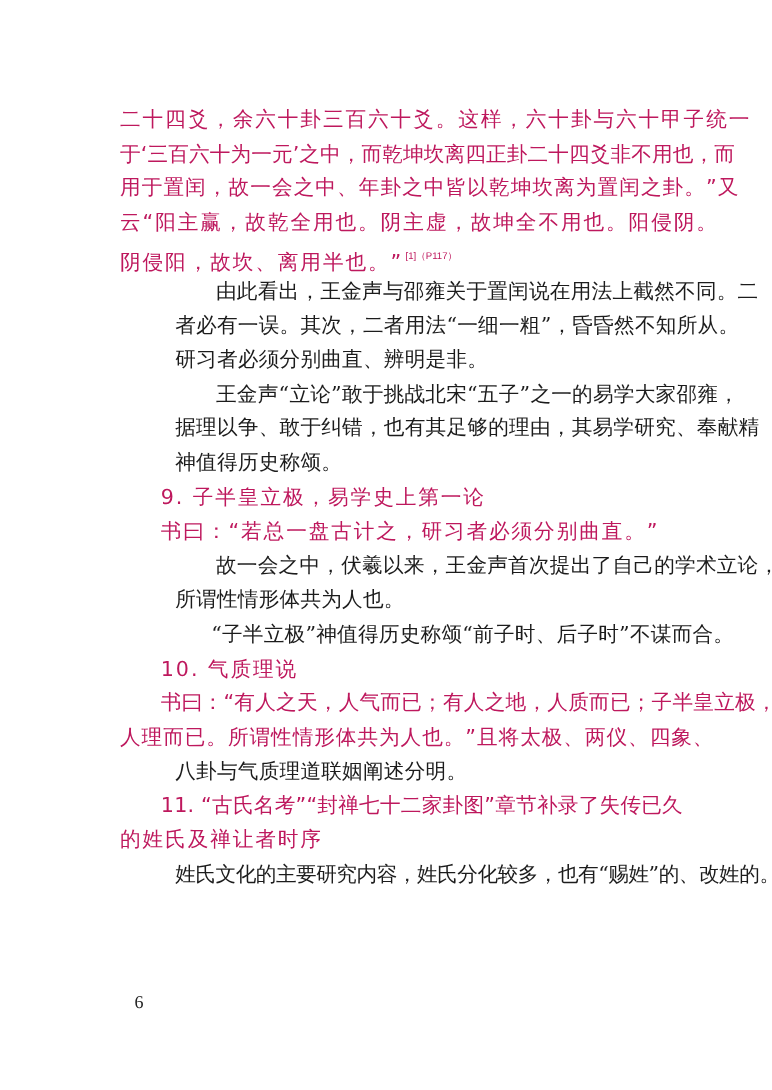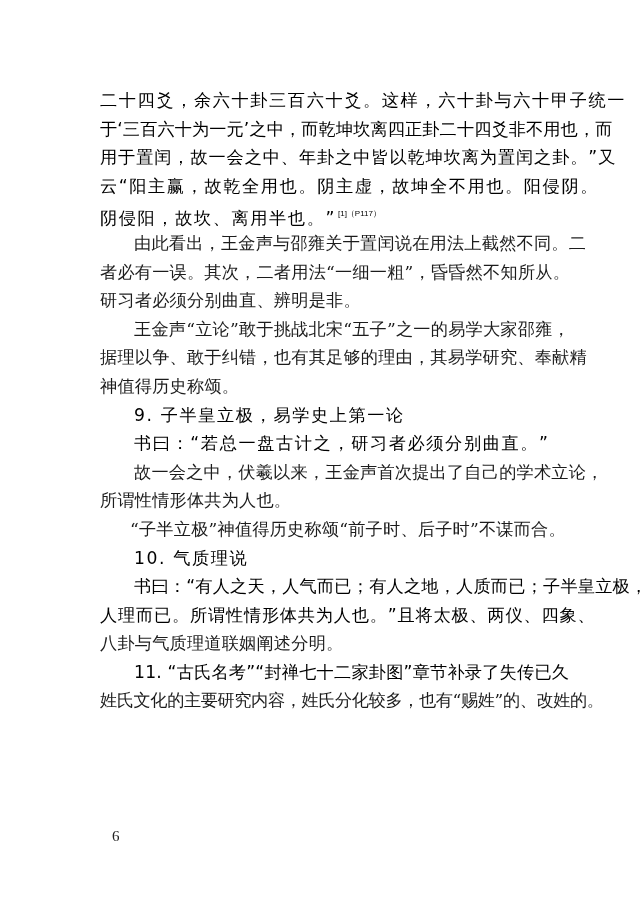--- a/index.html
+++ b/index.html
@@ -26,25 +26,26 @@
       line-height: 28.6px;
       font-size: 17.2px;
       white-space: nowrap;
       letter-spacing: 0.6px;
     }
     .line.indent { padding-left: 34px; }
     .line.indent-sm { padding-left: 30px; }
     .line.kai {
       font-family: "DejaVu Sans", "Liberation Sans", sans-serif;
       font-weight: normal;
-      color: #000000;
+      color: #be185d;
       letter-spacing: 1.6px;
     }
     .line.song {
       letter-spacing: 0.2px;
+      margin-left: 46px;
     }
     .sup {
       font-size: 8px;
       vertical-align: 8px;
       letter-spacing: 0;
       margin-left: 2px;
       font-family: "Liberation Sans", sans-serif;
     }
     .page-number {
       position: absolute;
@@ -75,16 +76,17 @@
   <div class="line kai indent">9. 子半皇立极，易学史上第一论</div>
   <div class="line kai indent">书曰：“若总一盘古计之，研习者必须分别曲直。”</div>
   <div class="line song indent">故一会之中，伏羲以来，王金声首次提出了自己的学术立论，</div>
   <div class="line song">所谓性情形体共为人也。</div>
   <div class="line song indent-sm">“子半立极”神值得历史称颂“前子时、后子时”不谋而合。</div>
   <div class="line kai indent">10. 气质理说</div>
   <div class="line kai indent" style="letter-spacing:0.2px">书曰：“有人之天，人气而已；有人之地，人质而已；子半皇立极，</div>
   <div class="line kai" style="letter-spacing:0.8px">人理而已。所谓性情形体共为人也。”且将太极、两仪、四象、</div>
   <div class="line song">八卦与气质理道联姻阐述分明。</div>
   <div class="line kai indent" style="letter-spacing:0.2px">11. “古氏名考”“封禅七十二家卦图”章节补录了失传已久</div>
+  <div class="line kai">的姓氏及禅让者时序</div>
   <div class="line song" style="letter-spacing:-0.4px">姓氏文化的主要研究内容，姓氏分化较多，也有“赐姓”的、改姓的。</div>
 </div>
 
 <div class="page-number">6</div>
 
 </body></html>

